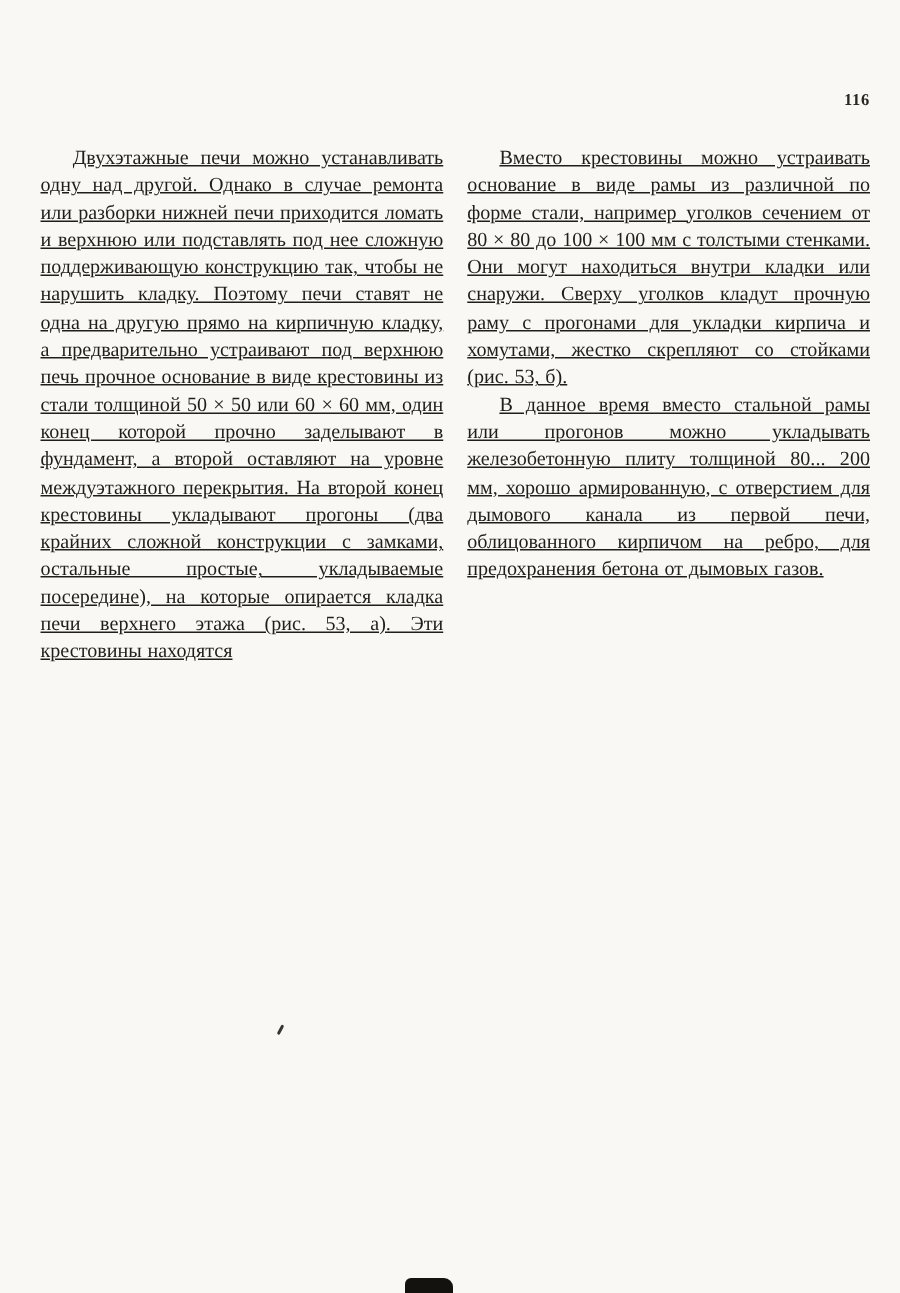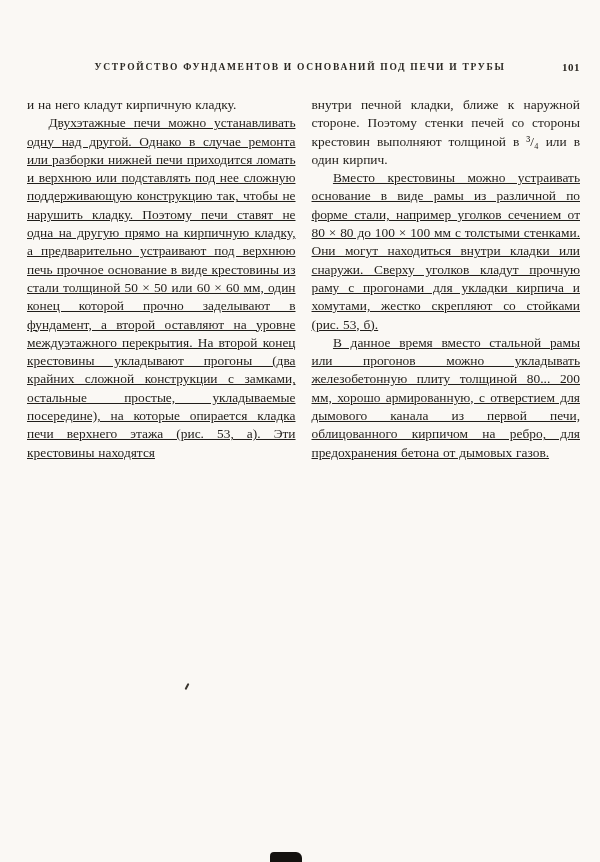--- a/index.html
+++ b/index.html
@@ -81,33 +81,30 @@
     height: 10px;
     background: #14120f;
     border-radius: 4px 6px 0 0;
   }
 </style>
 </head>
 <body>
 
 <div class="page">
 
-  <div class="running-head">УСТРОЙСТВО ФУНДАМЕНТОВ И ОСНОВАНИЙ ПОД ПЕЧИ И ТРУБЫ</div>
 
-  <div class="page-number">101</div>
+  <div class="page-number">116</div>
 
   <div class="columns">
 
     <div class="column">
-      <p class="para">и на него кладут кирпичную кладку.</p>
       <p class="para indent">Двухэтажные печи можно устанавливать одну над другой. Однако в случае ремонта или разборки нижней печи приходится ломать и верхнюю или подставлять под нее сложную поддерживающую конструкцию так, чтобы не нарушить кладку. Поэтому печи ставят не одна на другую прямо на кирпичную кладку, а предварительно устраивают под верхнюю печь прочное основание в виде крестовины из стали толщиной 50 × 50 или 60 × 60 мм, один конец которой прочно заделывают в фундамент, а второй оставляют на уровне междуэтажного перекрытия. На второй конец крестовины укладывают прогоны (два крайних сложной конструкции с замками, остальные простые, укладываемые посередине), на которые опирается кладка печи верхнего этажа (рис. 53, а). Эти крестовины находятся</p>
     </div>
 
     <div class="column">
-      <p class="para">внутри печной кладки, ближе к наружной стороне. Поэтому стенки печей со стороны крестовин выполняют толщиной в ³/₄ или в один кирпич.</p>
       <p class="para indent">Вместо крестовины можно устраивать основание в виде рамы из различной по форме стали, например уголков сечением от 80 × 80 до 100 × 100 мм с толстыми стенками. Они могут находиться внутри кладки или снаружи. Сверху уголков кладут прочную раму с прогонами для укладки кирпича и хомутами, жестко скрепляют со стойками (рис. 53, б).</p>
       <p class="para indent">В данное время вместо стальной рамы или прогонов можно укладывать железобетонную плиту толщиной 80... 200 мм, хорошо армированную, с отверстием для дымового канала из первой печи, облицованного кирпичом на ребро, для предохранения бетона от дымовых газов.</p>
     </div>
 
   </div>
 
   <div class="artifact-tick"></div>
   <div class="artifact-bottom"></div>
 
 </div>

